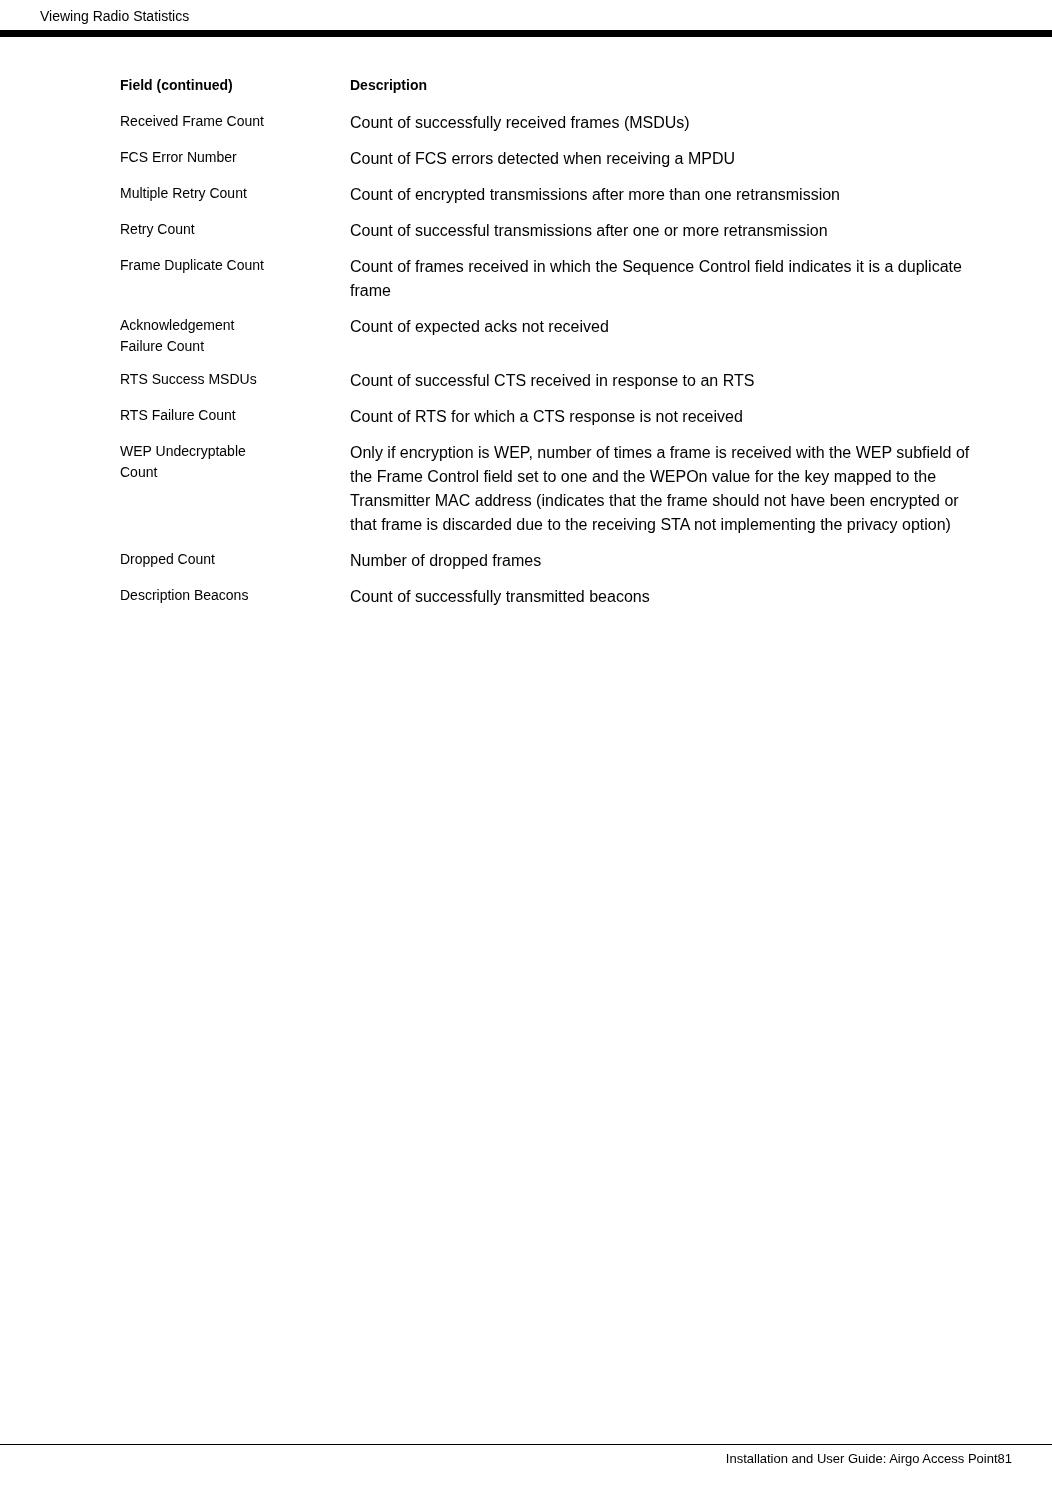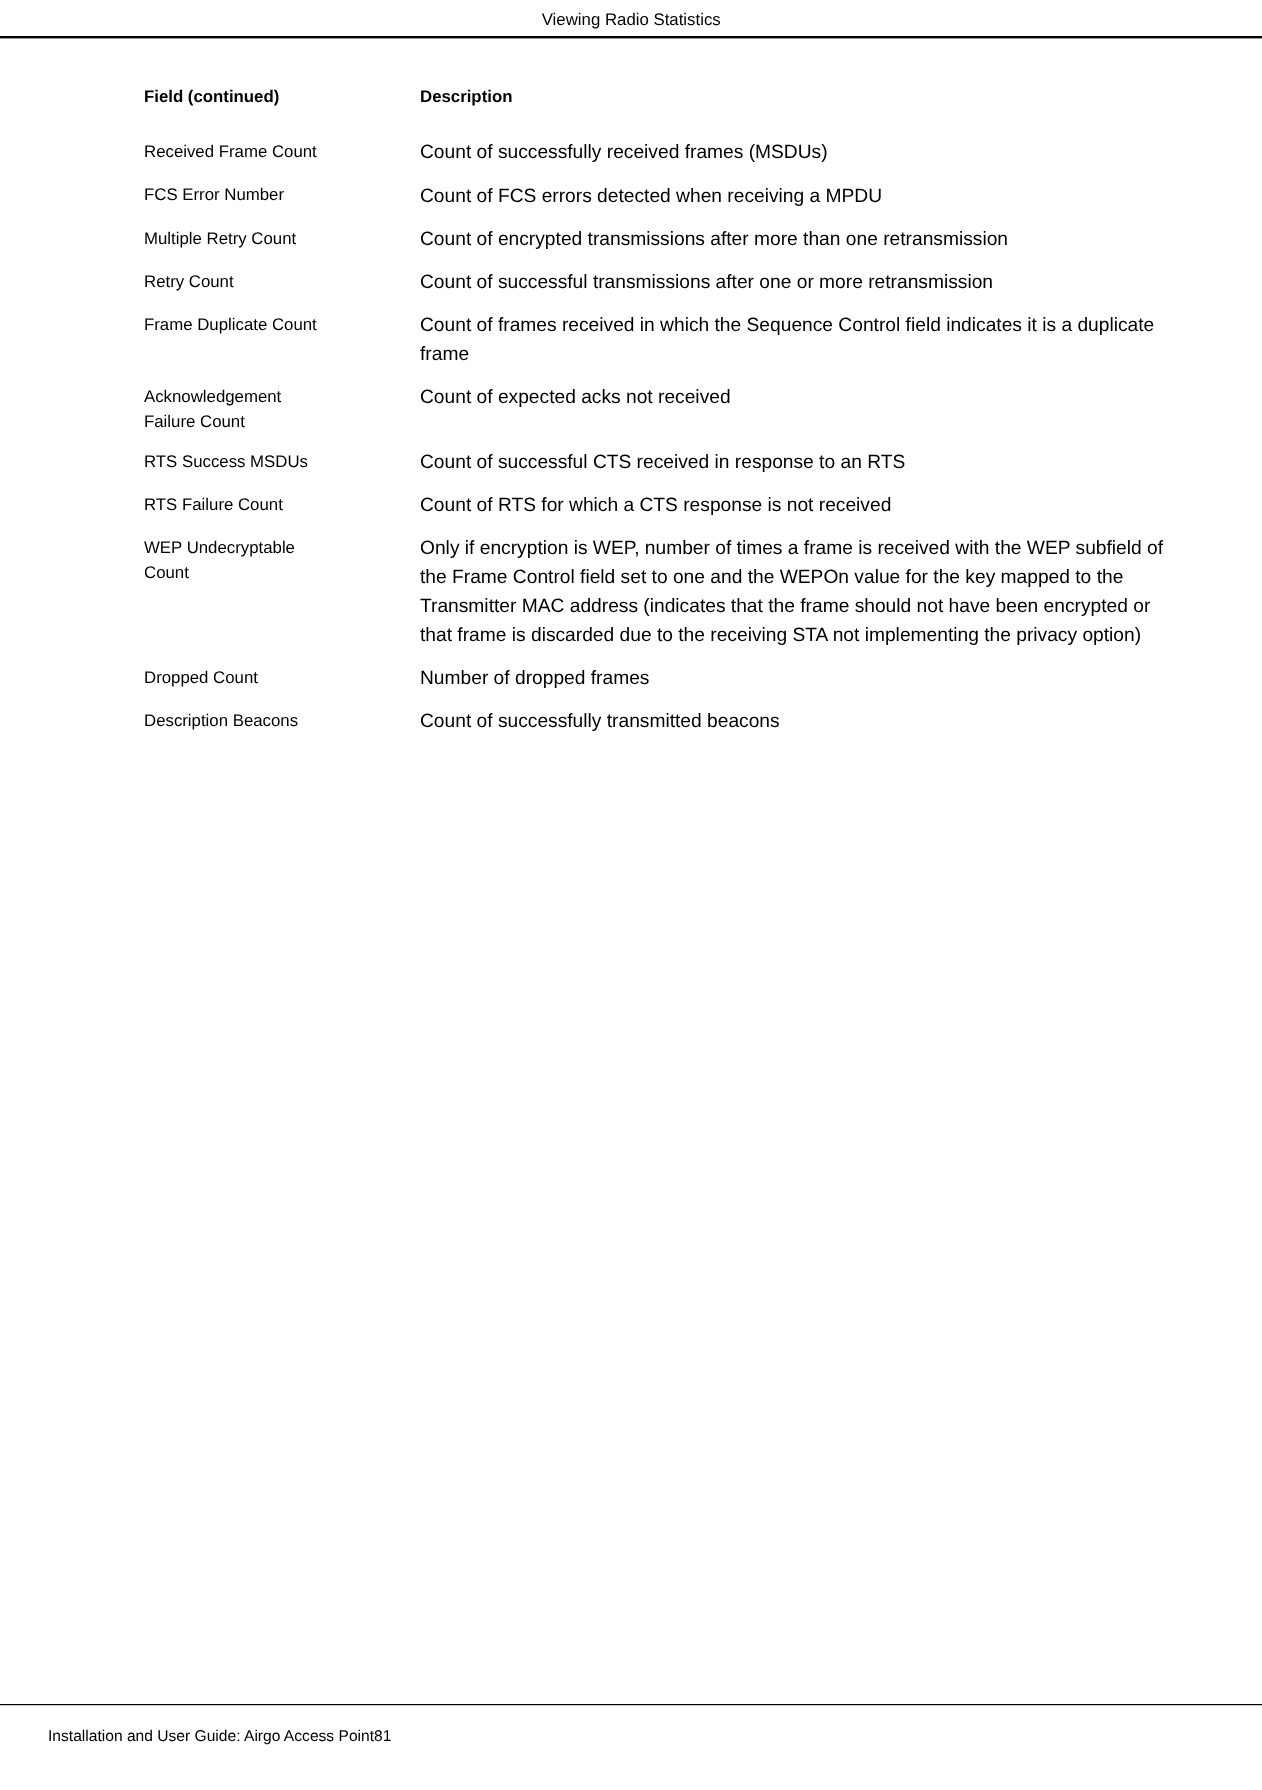--- a/index.html
+++ b/index.html
@@ -8,41 +8,41 @@
       font-size: 14px;
       color: #000;
       background: #fff;
       width: 1052px;
       min-height: 1492px;
       position: relative;
     }
 
     .page-header {
       display: flex;
-      justify-content: center;
+      justify-content: flex-start;
       padding: 8px 40px 6px 40px;
-      border-bottom: 2px solid #000000;
+      border-bottom: 7px solid #000000;
     }
 
     .page-header-title {
       font-size: 14px;
       color: #000;
     }
 
     .page-content {
       padding: 40px 80px 60px 120px;
     }
 
     .table-container {
       width: 100%;
     }
 
     .table-header-row {
       display: flex;
-      margin-bottom: 22px;
+      margin-bottom: 12px;
       border-bottom: none;
     }
 
     .col-field {
       width: 230px;
       min-width: 230px;
       padding-right: 20px;
     }
 
     .col-desc {
@@ -74,22 +74,22 @@
       font-size: 16px;
       line-height: 1.5;
     }
 
     .page-footer {
       position: absolute;
       bottom: 20px;
       left: 0;
       right: 0;
       display: flex;
-      justify-content: flex-start;
-      padding: 18px 40px;
+      justify-content: flex-end;
+      padding: 6px 40px;
       border-top: 1px solid #000;
       font-size: 13px;
       color: #000;
     }
   </style>
 </head>
 <body>
 
 <div class="page-header">
   <span class="page-header-title">Viewing Radio Statistics</span>

